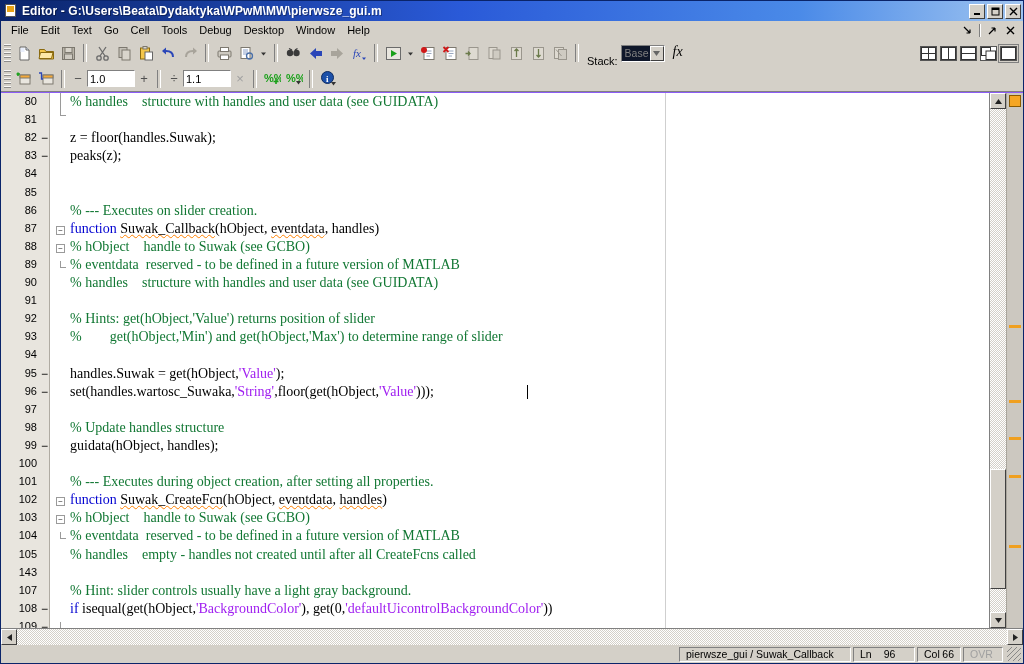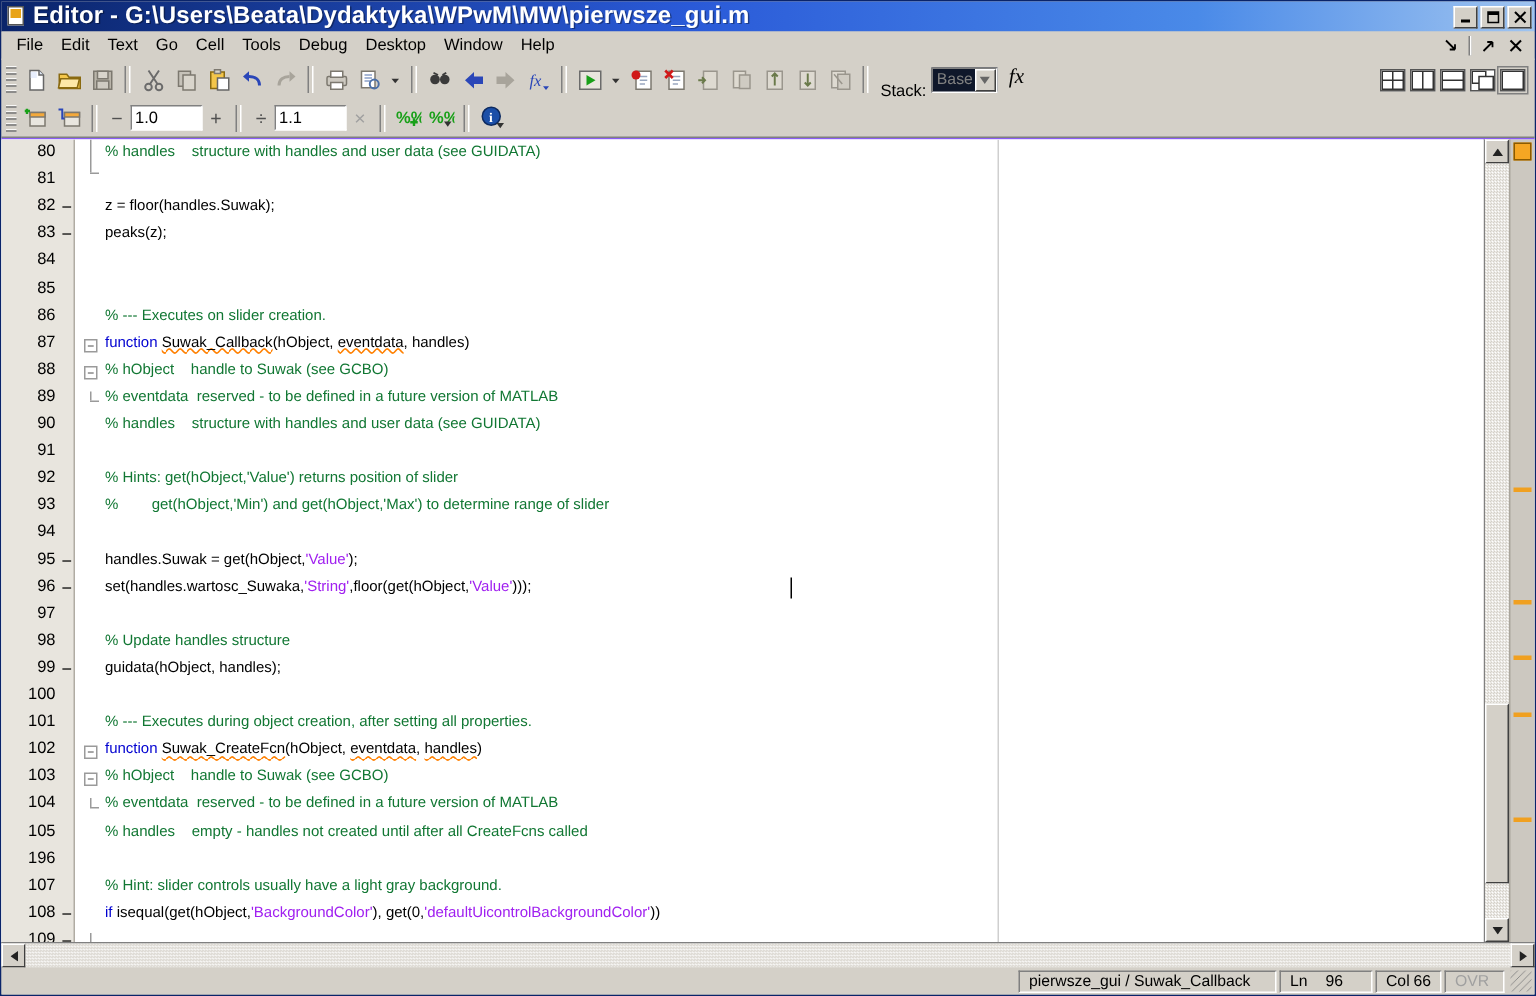--- a/index.html
+++ b/index.html
@@ -13,21 +13,21 @@
   .app{position:relative;width:1024px;height:664px;display:flex;flex-direction:column;
        border:1px solid #0a246a;box-sizing:border-box;background:#d4d0c8;}
 
   
   .titlebar{height:20px;flex:0 0 20px;display:flex;align-items:center;
             background:linear-gradient(to right,#0a246a 0%,#2a5ad8 45%,#4a8ae8 78%,#9fc4f0 100%);
             padding:0 2px 0 3px;box-sizing:border-box;}
   .tb-icon{width:14px;height:14px;flex:0 0 14px;margin-right:4px;position:relative;}
   .tb-icon .pg{position:absolute;left:1px;top:0;width:11px;height:13px;background:#fff;border:1px solid #555;box-sizing:border-box;}
   .tb-icon .pg:after{content:"";position:absolute;left:1px;top:1px;width:7px;height:6px;background:#e8a317;}
-  .tb-title{flex:1;color:#fff;font-weight:bold;font-size:16px;letter-spacing:.1px;
+  .tb-title{flex:1;color:#fff;font-weight:bold;font-size:12px;letter-spacing:.1px;
             white-space:nowrap;overflow:hidden;text-shadow:1px 1px 0 rgba(0,0,0,.35);}
   .tb-btns{display:flex;gap:2px;}
   .tb-btn{width:16px;height:15px;background:#d4d0c8;border:1px solid;
           border-color:#fff #404040 #404040 #fff;display:flex;align-items:center;
           justify-content:center;font-size:9px;line-height:1;color:#000;box-sizing:border-box;}
   .tb-btn svg{display:block;}
 
   
   .menubar{height:19px;flex:0 0 19px;display:flex;align-items:center;background:#d4d0c8;
            border-bottom:1px solid #d4d0c8;padding-left:4px;box-sizing:border-box;}
@@ -74,21 +74,21 @@
                border-top:1px solid #8b5cf6;}
   .editor{flex:1;display:flex;min-width:0;position:relative;overflow:hidden;background:#fff;}
   .gutter{flex:0 0 48px;background:#e8e5de;position:relative;overflow:hidden;
           border-right:1px solid #b0aca3;}
   .gut-num{position:absolute;right:12px;font-family:"Liberation Sans",sans-serif;
            font-size:11px;color:#000;text-align:right;white-space:nowrap;}
   .gut-bp{position:absolute;right:1px;font-size:12px;color:#000;line-height:1;}
   .code{flex:1;position:relative;background:#fff;overflow:hidden;min-width:0;}
   .guideline{position:absolute;top:0;bottom:0;width:1px;background:#cfcfcf;}
   .ln{position:absolute;left:0;white-space:pre;
-      font-family:Liberation Sans, sans-serif;font-size:10px;
+      font-family:Liberation Serif, serif;font-size:14px;
       line-height:14px;color:#000;}
   .cmt{color:#117733;}
   .kw{color:#0000d0;}
   .str{color:#a020f0;}
   .ul{text-decoration:underline;text-decoration-color:#ff8000;
       text-decoration-style:wavy;text-decoration-thickness:1px;}
   .fold{position:absolute;width:9px;height:9px;border:1px solid #9a9a9a;background:#fff;
         box-sizing:border-box;font-size:8px;line-height:7px;text-align:center;color:#333;}
   .foldline{position:absolute;width:1px;background:#9a9a9a;}
   .foldtick{position:absolute;height:1px;background:#9a9a9a;}
@@ -483,21 +483,21 @@
           <div class="gut-num" style="top: 309.7px;">97</div>
           <div class="gut-num" style="top: 327.8px;">98</div>
           <div class="gut-num" style="top: 345.9px;">99</div>
           <div class="gut-bp" style="top: 346.9px;">−</div>
           <div class="gut-num" style="top: 364px;">100</div>
           <div class="gut-num" style="top: 382.1px;">101</div>
           <div class="gut-num" style="top: 400.2px;">102</div>
           <div class="gut-num" style="top: 418.3px;">103</div>
           <div class="gut-num" style="top: 436.4px;">104</div>
           <div class="gut-num" style="top: 454.5px;">105</div>
-          <div class="gut-num" style="top: 472.6px;">196</div>
+          <div class="gut-num" style="top: 472.6px;">143</div>
           <div class="gut-num" style="top: 490.7px;">107</div>
           <div class="gut-num" style="top: 508.8px;">108</div>
           <div class="gut-bp" style="top: 509.8px;">−</div>
           <div class="gut-num" style="top: 526.9px;">109</div>
           <div class="gut-bp" style="top: 527.9px;">−</div>
         </div>
       <div class="code" id="code">
         <div class="guideline" style="left:615px;"></div>
       <div class="ln" style="top: 2px; left: 20px;"><span class="cmt">% handles    structure with handles and user data (see GUIDATA)</span></div>
           <div class="ln" style="top: 20.1px; left: 20px;">&nbsp;</div>

